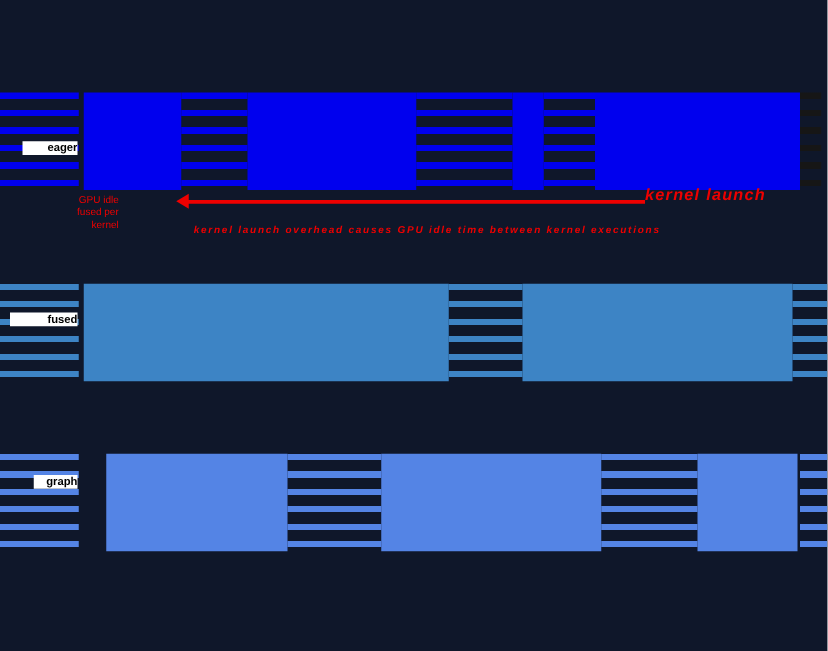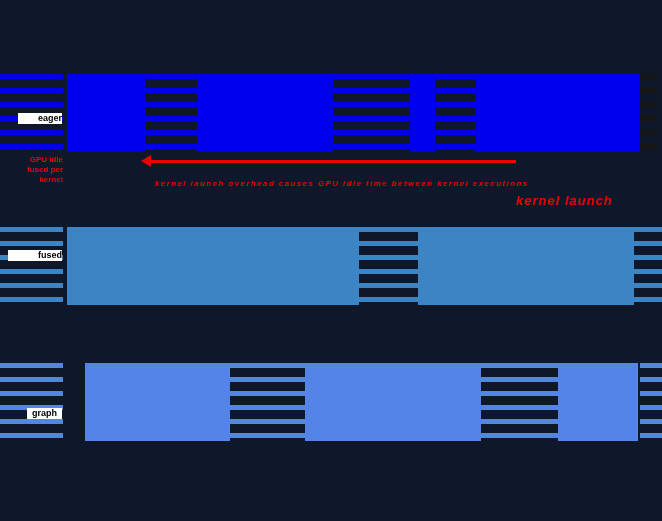--- a/index.html
+++ b/index.html
@@ -25,31 +25,31 @@
   .ann-shaft{position:absolute;height:3px;}
   .ann-head{
     position:absolute;width:0;height:0;
     border-top:6px solid transparent;
     border-bottom:6px solid transparent;
   }
   .ann-headline{
     position:absolute;
     font-size:13px;line-height:15px;
     font-weight:bold;font-style:italic;
-    letter-spacing:1px;white-space:nowrap;overflow:hidden;margin-top:45px;
+    letter-spacing:1px;white-space:nowrap;overflow:hidden;
   }
   .ann-subline{
     position:absolute;
     font-size:8px;line-height:9px;font-weight:bold;
     letter-spacing:1.4px;white-space:nowrap;overflow:hidden;font-style:italic;
   }
   .ann-side{
     position:absolute;
-    font-size:8px;line-height:10px;font-weight:bold;
-    text-align:right;overflow:hidden;
+    font-size:8px;line-height:10px;font-weight:normal;
+    text-align:right;overflow:hidden;margin-left:32px;
   }
 </style>
 </head>
 <body>
 
 <div class="canvas">
   <div id="rows">
       <div class="row-band" style="top: 74px; height: 78px;">
         <div class="seg hatch" style="left: 0px; width: 63px; background: repeating-linear-gradient(rgb(0, 0, 238) 0px, rgb(0, 0, 238) 5px, transparent 5px, transparent 14px);"></div>
         <div class="seg solid" style="left: 67px; width: 78px; background: rgb(0, 0, 238);"></div>
@@ -72,21 +72,21 @@
       <div class="mini-label" style="left: 8px; top: 250px; width: 54px;">fused</div>
       <div class="row-band" style="top: 363px; height: 78px;">
         <div class="seg hatch" style="left: 0px; width: 63px; background: repeating-linear-gradient(rgb(84, 132, 229) 0px, rgb(84, 132, 229) 5px, transparent 5px, transparent 14px);"></div>
         <div class="seg solid" style="left: 85px; width: 145px; background: rgb(84, 132, 229);"></div>
         <div class="seg hatch" style="left: 230px; width: 75px; background: repeating-linear-gradient(rgb(84, 132, 229) 0px, rgb(84, 132, 229) 5px, transparent 5px, transparent 14px);"></div>
         <div class="seg solid" style="left: 305px; width: 176px; background: rgb(84, 132, 229);"></div>
         <div class="seg hatch" style="left: 481px; width: 77px; background: repeating-linear-gradient(rgb(84, 132, 229) 0px, rgb(84, 132, 229) 5px, transparent 5px, transparent 14px);"></div>
         <div class="seg solid" style="left: 558px; width: 80px; background: rgb(84, 132, 229);"></div>
         <div class="seg hatch" style="left: 640px; width: 22px; background: repeating-linear-gradient(rgb(84, 132, 229) 0px, rgb(84, 132, 229) 5px, transparent 5px, transparent 14px);"></div>
       </div>
-      <div class="mini-label" style="left: 27px; top: 408px; width: 35px; text-align: center;">graph</div>
+      <div class="mini-label" style="left: 27px; top: 380px; width: 35px;">graph</div>
     </div>
 
   <div class="ann" id="annotation">
     <div class="ann-head" id="arrow-head" style="left: 141px; top: 155px; border-right: 10px solid rgb(238, 0, 0);"></div>
     <div class="ann-shaft" id="arrow-shaft" style="left: 149px; top: 160px; width: 367px; background: rgb(238, 0, 0);"></div>
     <div class="ann-headline" id="ann-headline" style="left: 516px; top: 148px; width: 126px; height: 32px; color: rgb(238, 0, 0);">
         <div>kernel launch</div>
       </div>
     <div class="ann-subline" id="ann-subline" style="left: 155px; top: 179px; width: 486px; height: 10px; color: rgb(238, 0, 0);">kernel launch overhead causes GPU idle time between kernel executions</div>
     <div class="ann-side" id="ann-side" style="left: 0px; top: 155px; width: 63px; height: 34px; color: rgb(238, 0, 0);">

